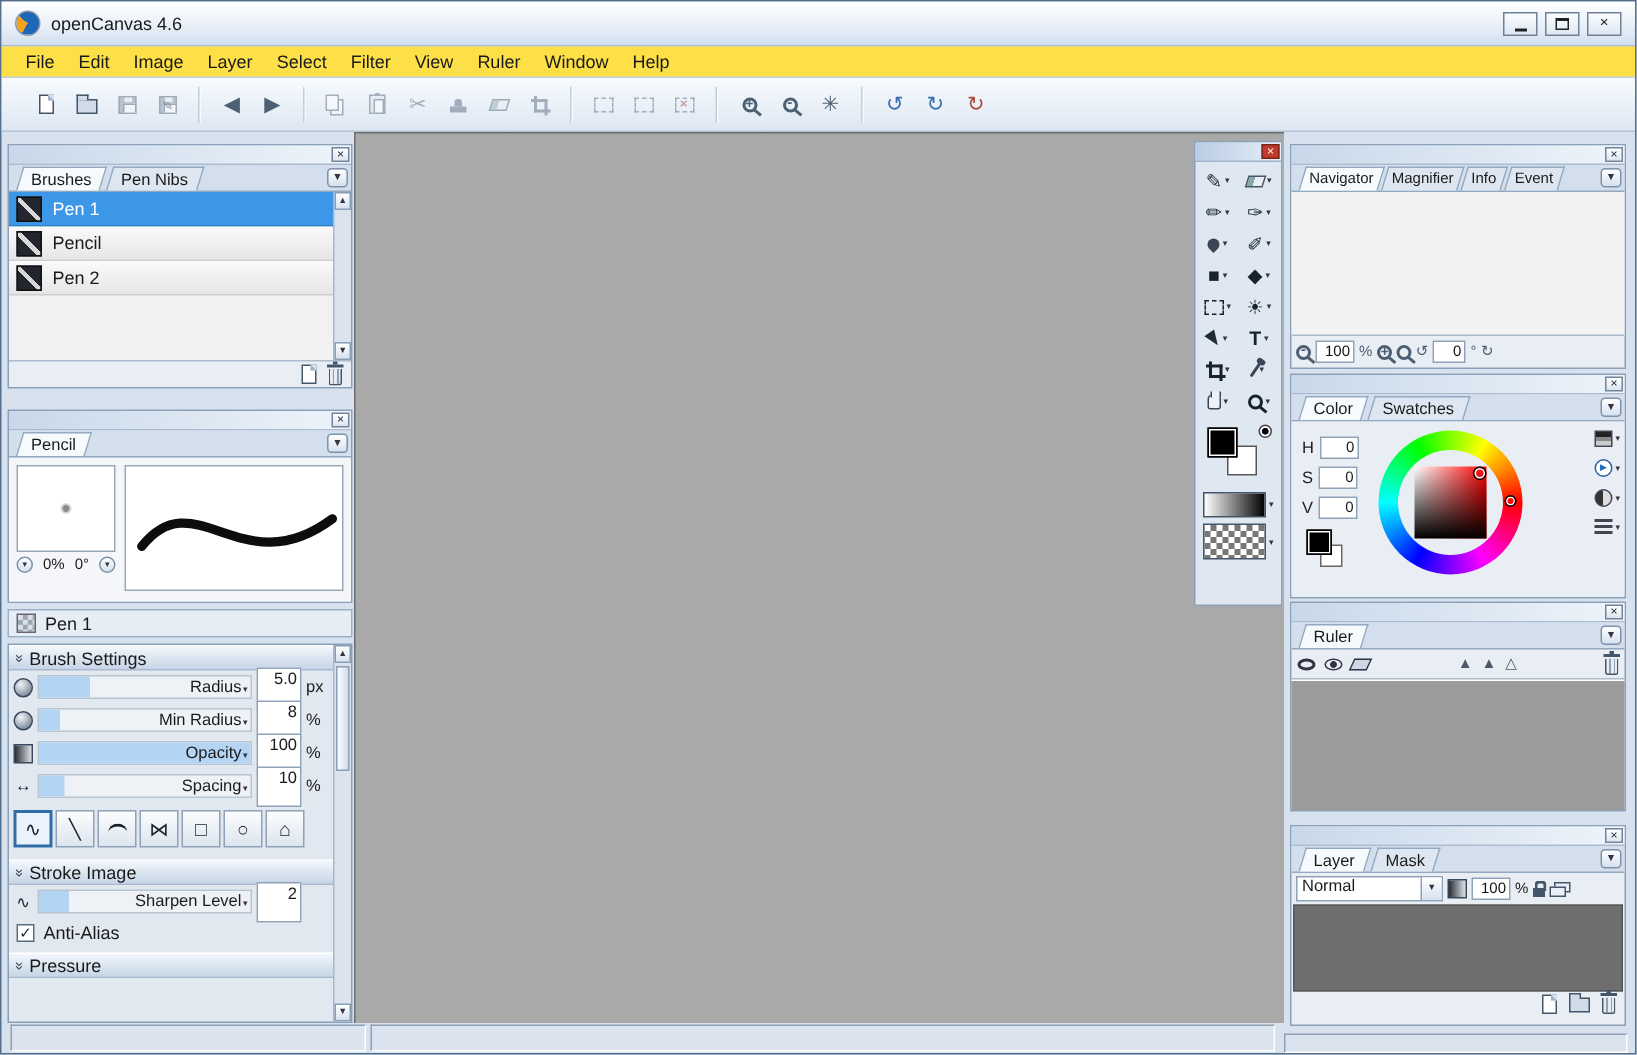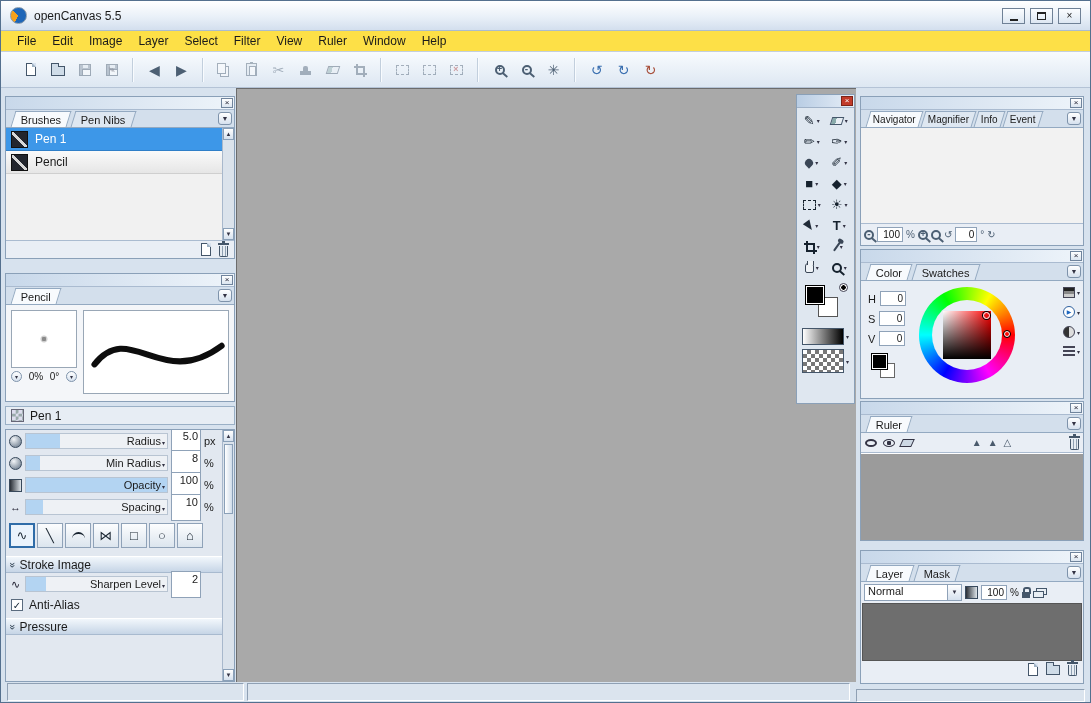--- a/index.html
+++ b/index.html
@@ -179,21 +179,21 @@
 .layer-foot{height:17px;display:flex;justify-content:flex-end;align-items:center;gap:8px;padding:0 6px}
 
 
 .status{position:absolute;height:18px;border:1px solid;border-color:#8fa0b4 #ffffff #ffffff #8fa0b4;background:#dbe4ee}
 </style>
 </head>
 <body>
 
 <div class="titlebar">
   <span class="app-icon"></span>
-  <span class="title-text">openCanvas 5.5</span>
+  <span class="title-text">openCanvas 4.6</span>
   <div class="winbtns">
     <span class="winbtn">
         <i class="g-min"></i>
       </span>
     <span class="winbtn">
         <i class="g-max"></i>
       </span>
     <span class="winbtn">×</span>
   </div>
 </div>
@@ -302,20 +302,24 @@
       </div>
       <div class="blist">
         <div class="brow selected">
           <span class="pen-thumb"></span>
           <span>Pen 1</span>
         </div>
         <div class="brow">
           <span class="pen-thumb"></span>
           <span>Pencil</span>
         </div>
+        <div class="brow">
+          <span class="pen-thumb"></span>
+          <span>Pen 2</span>
+        </div>
         <div class="vscroll">
           <span class="sbtn">▲</span>
           <span class="sbtn">▼</span>
         </div>
       </div>
       <div class="pfoot">
         <span class="ci ic-page"></span>
         <span class="ci ic-trash"></span>
       </div>
     </div>
@@ -347,20 +351,24 @@
     </div>
 
     <div class="current-brush">
       <span class="checker"></span>
       <span>Pen 1</span>
     </div>
 
     <div class="settings">
       <div class="sinner">
 
+        <div class="sechead" style="margin-top:0">
+          <span class="chev">»</span>
+          <span>Brush Settings</span>
+        </div>
 
         <div class="srow">
           <span class="knob"></span>
           <span class="sl">
             <span class="sfill" style="width:24%"></span>
             <span class="sl-label">Radius</span>
             <span class="ltick">▾</span>
           </span>
           <span class="vbox">5.0</span>
           <span class="unit">px</span>

